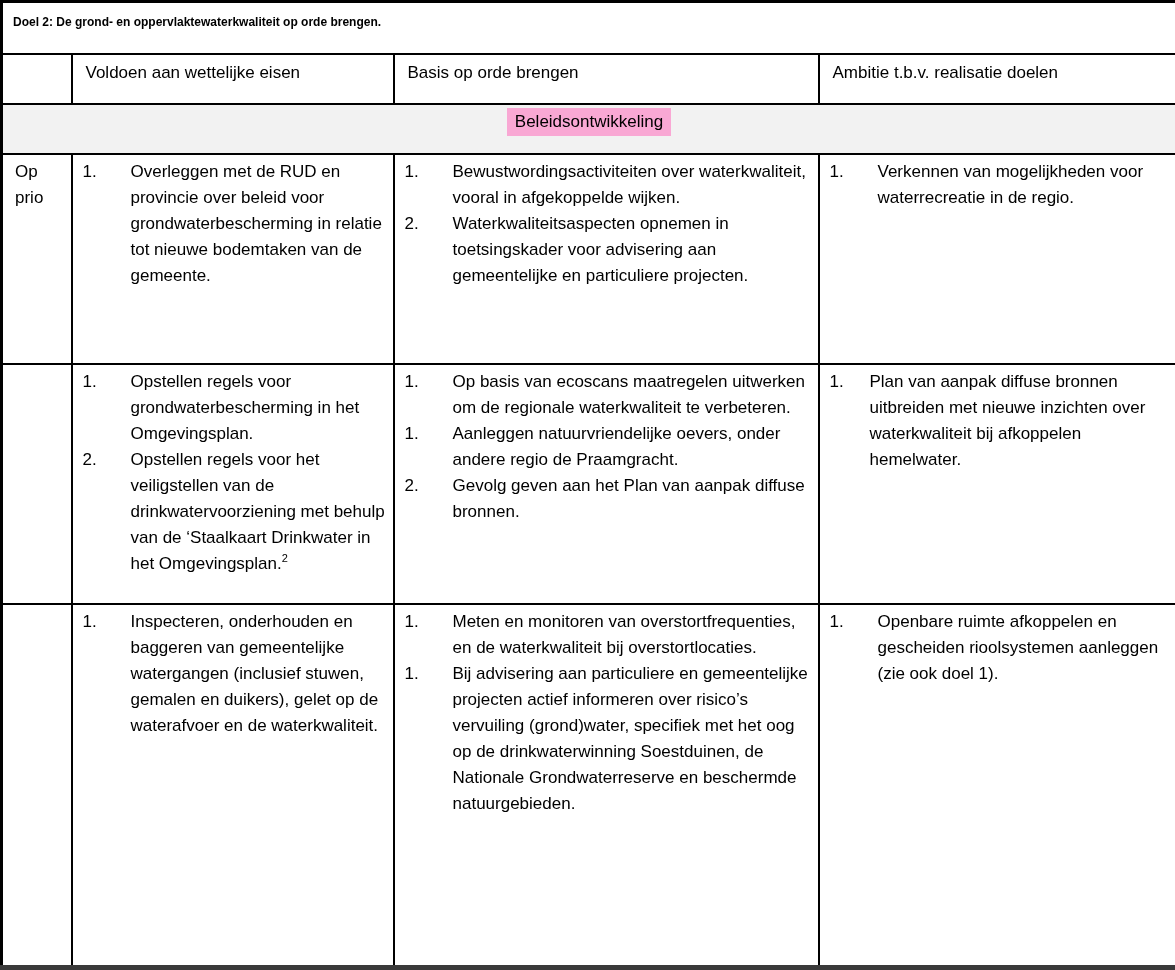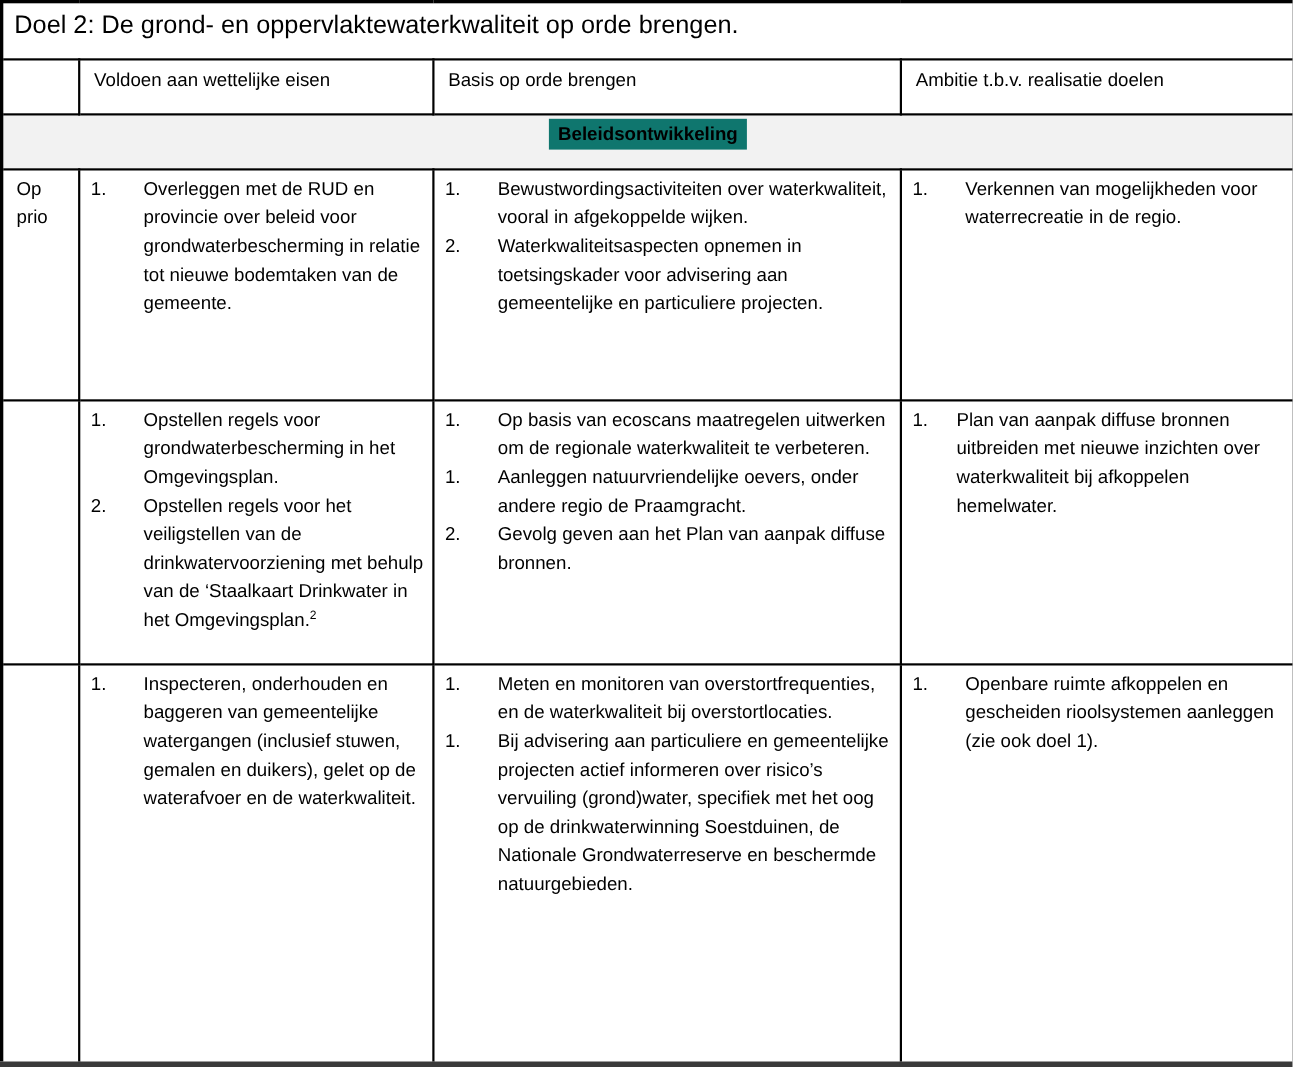--- a/index.html
+++ b/index.html
@@ -39,37 +39,36 @@
   }
   
   tr.r-title   { height: 52px; }
   tr.r-colhead { height: 50px; }
   tr.r-section { height: 50px; }
   tr.r-body1   { height: 210px; }
   tr.r-body2   { height: 240px; }
   tr.r-body3   { height: auto; }
 
   td.title-cell {
-    font-weight: normal;
-    font-size: 23px;
+    font-weight: bold;
+    font-size: 12px;
     padding: 6px 10px 2px 10px;
   }
   td.colhead-cell {
     padding: 5px 8px 12px 13px;
   }
   td.section-cell {
     background: #f2f2f2;
     text-align: center;
     padding: 3px 0 0 0;
   }
   .section-hl {
     display: inline-block;
-    background: #0f766e;
+    background: #f9a8d4;
     padding: 1px 8px;
-    font-weight: bold;
   }
   td.label-cell {
     padding: 4px 4px 4px 12px;
   }
   td.list-cell {
     padding: 4px 6px 2px 10px;
   }
   .li {
     display: flex;
     align-items: flex-start;

